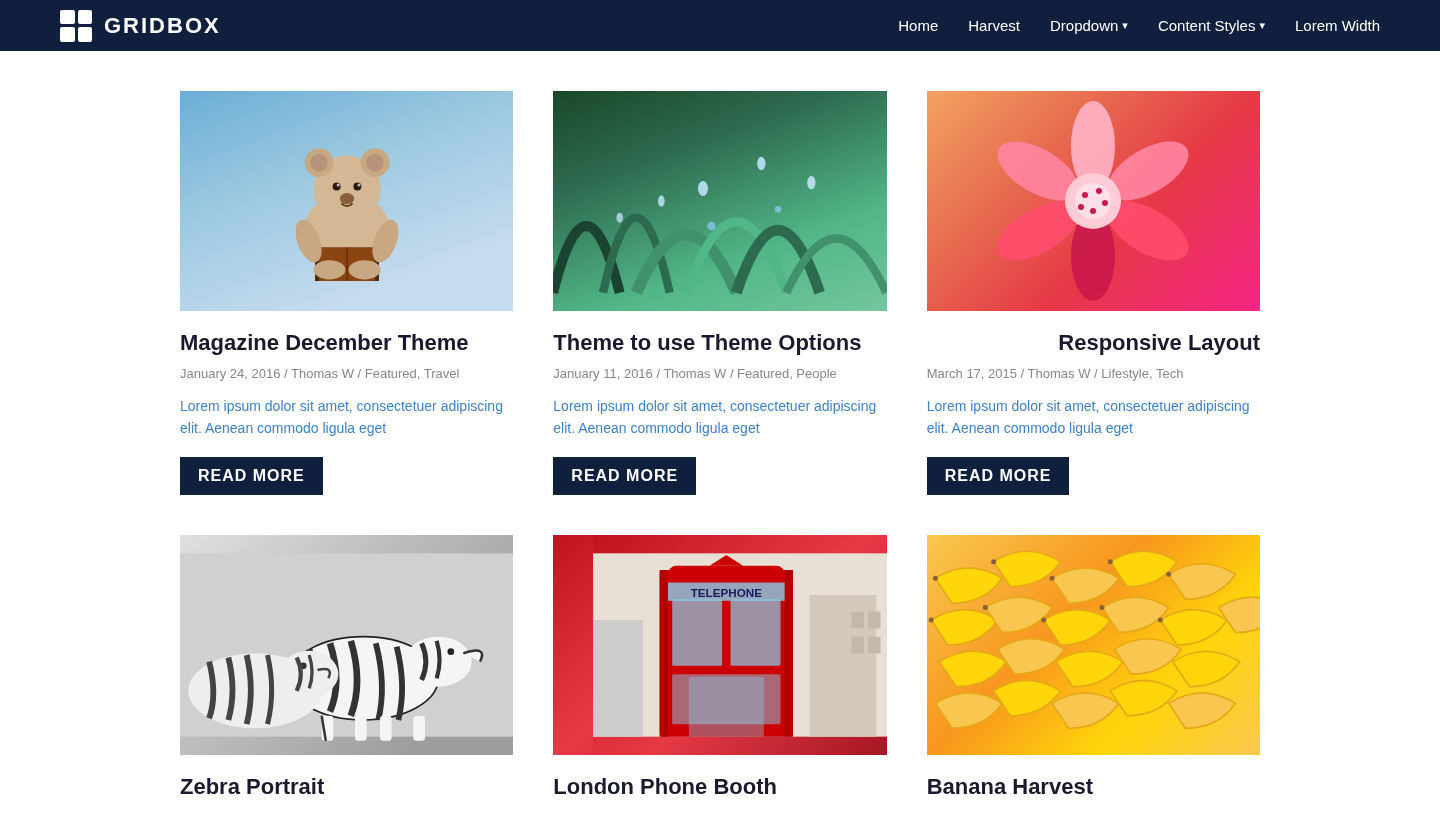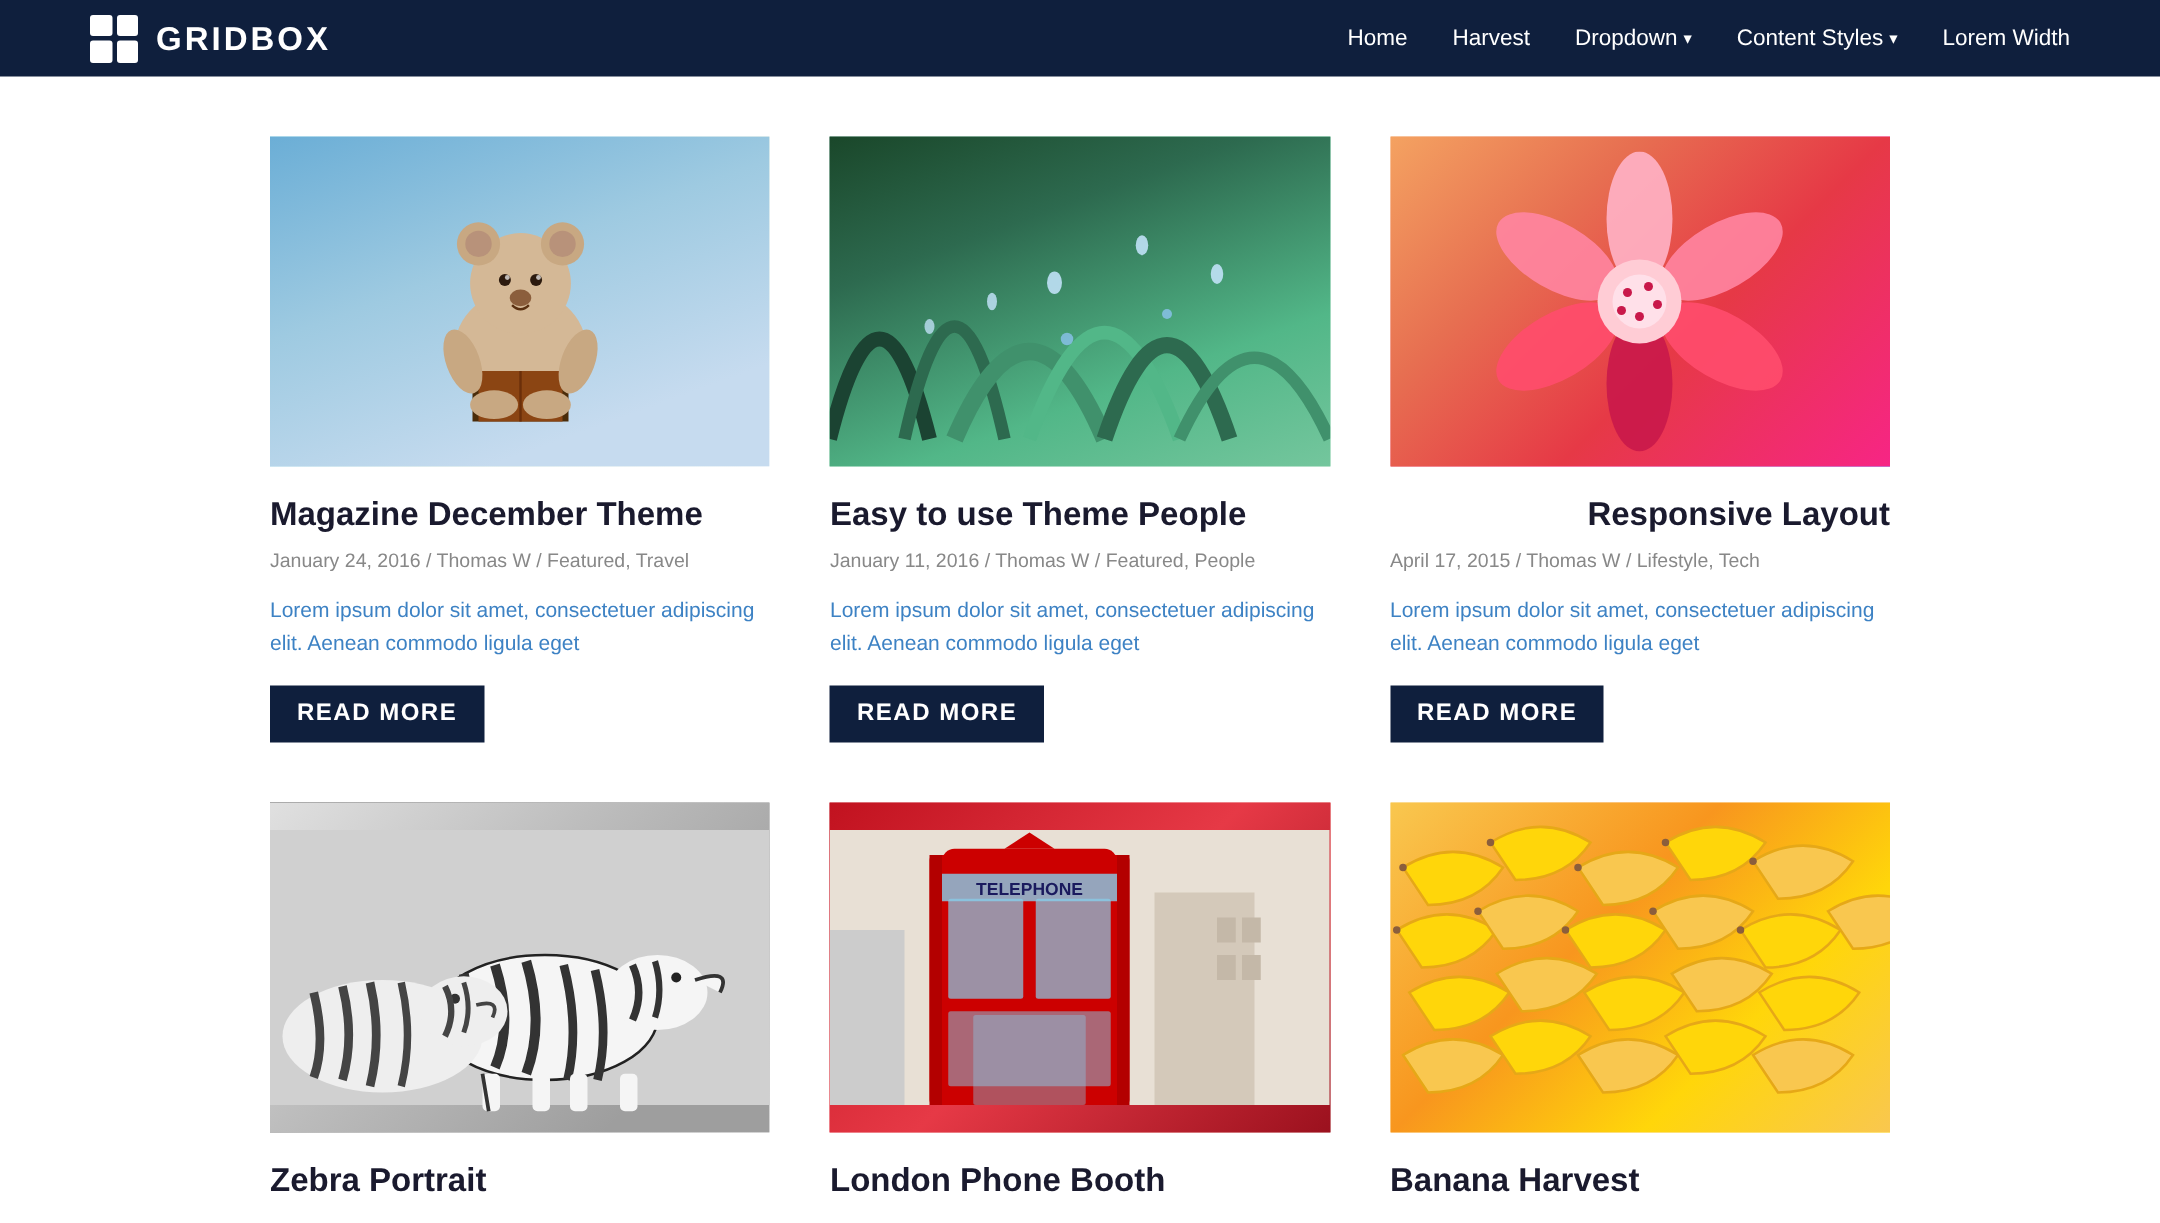--- a/index.html
+++ b/index.html
@@ -234,21 +234,21 @@
         <ellipse cx="180" cy="95" rx="6" ry="9" fill="rgba(200,230,255,0.85)"></ellipse>
         <ellipse cx="250" cy="65" rx="5" ry="8" fill="rgba(200,230,255,0.85)"></ellipse>
         <ellipse cx="130" cy="110" rx="4" ry="7" fill="rgba(200,230,255,0.80)"></ellipse>
         <ellipse cx="310" cy="88" rx="5" ry="8" fill="rgba(200,230,255,0.85)"></ellipse>
         <ellipse cx="80" cy="130" rx="4" ry="6" fill="rgba(200,230,255,0.75)"></ellipse>
         <circle cx="190" cy="140" r="5" fill="rgba(150,200,255,0.7)"></circle>
         <circle cx="270" cy="120" r="4" fill="rgba(150,200,255,0.7)"></circle>
       </svg>
     </div>
         </div>
-        <h2 class="post-title" style="cursor: pointer;">Easy to use Theme People</h2>
+        <h2 class="post-title" style="cursor: pointer;">Theme to use Theme Options</h2>
         <p class="post-meta">January 11, 2016 / Thomas W / Featured, People</p>
         <p class="post-excerpt">Lorem ipsum dolor sit amet, consectetuer adipiscing elit. Aenean commodo ligula eget</p>
         <a href="#" class="read-more-btn">READ MORE</a>
       </div>
       <div class="post-card">
         <div class="post-image img-flower" style="width: 100%; height: 220px; overflow: hidden; margin-bottom: 18px; cursor: pointer;">
           <div style="width:100%;height:100%;background:linear-gradient(135deg,#f4a261 0%,#e76f51 30%,#e63946 60%,#f72585 100%);display:flex;align-items:center;justify-content:center;overflow:hidden;">
       <svg viewBox="0 0 200 200" xmlns="http://www.w3.org/2000/svg" style="width:200px;height:200px">
 
         <ellipse cx="100" cy="45" rx="22" ry="45" fill="#ffb3c6" opacity="0.9"></ellipse>
@@ -263,21 +263,21 @@
 
         <circle cx="92" cy="94" r="3" fill="#c9184a"></circle>
         <circle cx="106" cy="90" r="3" fill="#c9184a"></circle>
         <circle cx="112" cy="102" r="3" fill="#c9184a"></circle>
         <circle cx="100" cy="110" r="3" fill="#c9184a"></circle>
         <circle cx="88" cy="106" r="3" fill="#c9184a"></circle>
       </svg>
     </div>
         </div>
         <h2 class="post-title" style="cursor: pointer; text-align: right;">Responsive Layout</h2>
-        <p class="post-meta">April 17, 2015 / Thomas W / Lifestyle, Tech</p>
+        <p class="post-meta">March 17, 2015 / Thomas W / Lifestyle, Tech</p>
         <p class="post-excerpt">Lorem ipsum dolor sit amet, consectetuer adipiscing elit. Aenean commodo ligula eget</p>
         <a href="#" class="read-more-btn">READ MORE</a>
       </div>
       <div class="post-card">
         <div class="post-image img-zebra" style="width: 100%; height: 220px; overflow: hidden; margin-bottom: 18px; cursor: pointer;">
           <div style="width:100%;height:100%;background:linear-gradient(135deg,#e0e0e0 0%,#bdbdbd 40%,#9e9e9e 80%);display:flex;align-items:center;justify-content:center;overflow:hidden;position:relative;">
       <svg viewBox="0 0 400 220" xmlns="http://www.w3.org/2000/svg" style="width:100%;height:100%;position:absolute;top:0;left:0">
 
         <rect x="0" y="0" width="400" height="220" fill="#d0d0d0"></rect>
 
@@ -314,21 +314,21 @@
         <rect x="210" y="195" width="14" height="30" fill="#f5f5f5" rx="4"></rect>
         <rect x="240" y="195" width="14" height="30" fill="#f5f5f5" rx="4"></rect>
         <rect x="280" y="195" width="14" height="30" fill="#f5f5f5" rx="4"></rect>
       </svg>
     </div>
         </div>
         <h2 class="post-title" style="cursor: pointer;">Zebra Portrait</h2>
       </div>
       <div class="post-card">
         <div class="post-image img-telephone" style="width: 100%; height: 220px; overflow: hidden; margin-bottom: 18px; cursor: pointer;">
-          <div style="width:100%;height:100%;background:linear-gradient(135deg,#c1121f 0%,#e63946 50%,#9b111e 100%);display:flex;align-items:center;justify-content:center;overflow:hidden;position:relative;">
+          <div style="width:100%;height:100%;background:linear-gradient(135deg,#c1121f 0%,#e63946 50%,#9b111e 100%);display:flex;align-items:center;justify-content:center;overflow:hidden;position:relative;margin-left:40px;">
       <svg viewBox="0 0 400 220" xmlns="http://www.w3.org/2000/svg" style="width:100%;height:100%;position:absolute;top:0;left:0">
 
         <rect x="0" y="0" width="400" height="220" fill="#e8e0d5"></rect>
         <rect x="260" y="50" width="80" height="170" fill="#d4c9ba"></rect>
         <rect x="310" y="70" width="15" height="20" fill="#c4b8a8"></rect>
         <rect x="330" y="70" width="15" height="20" fill="#c4b8a8"></rect>
         <rect x="310" y="100" width="15" height="20" fill="#c4b8a8"></rect>
         <rect x="330" y="100" width="15" height="20" fill="#c4b8a8"></rect>
         <rect x="0" y="80" width="60" height="140" fill="#ccc"></rect>
 

